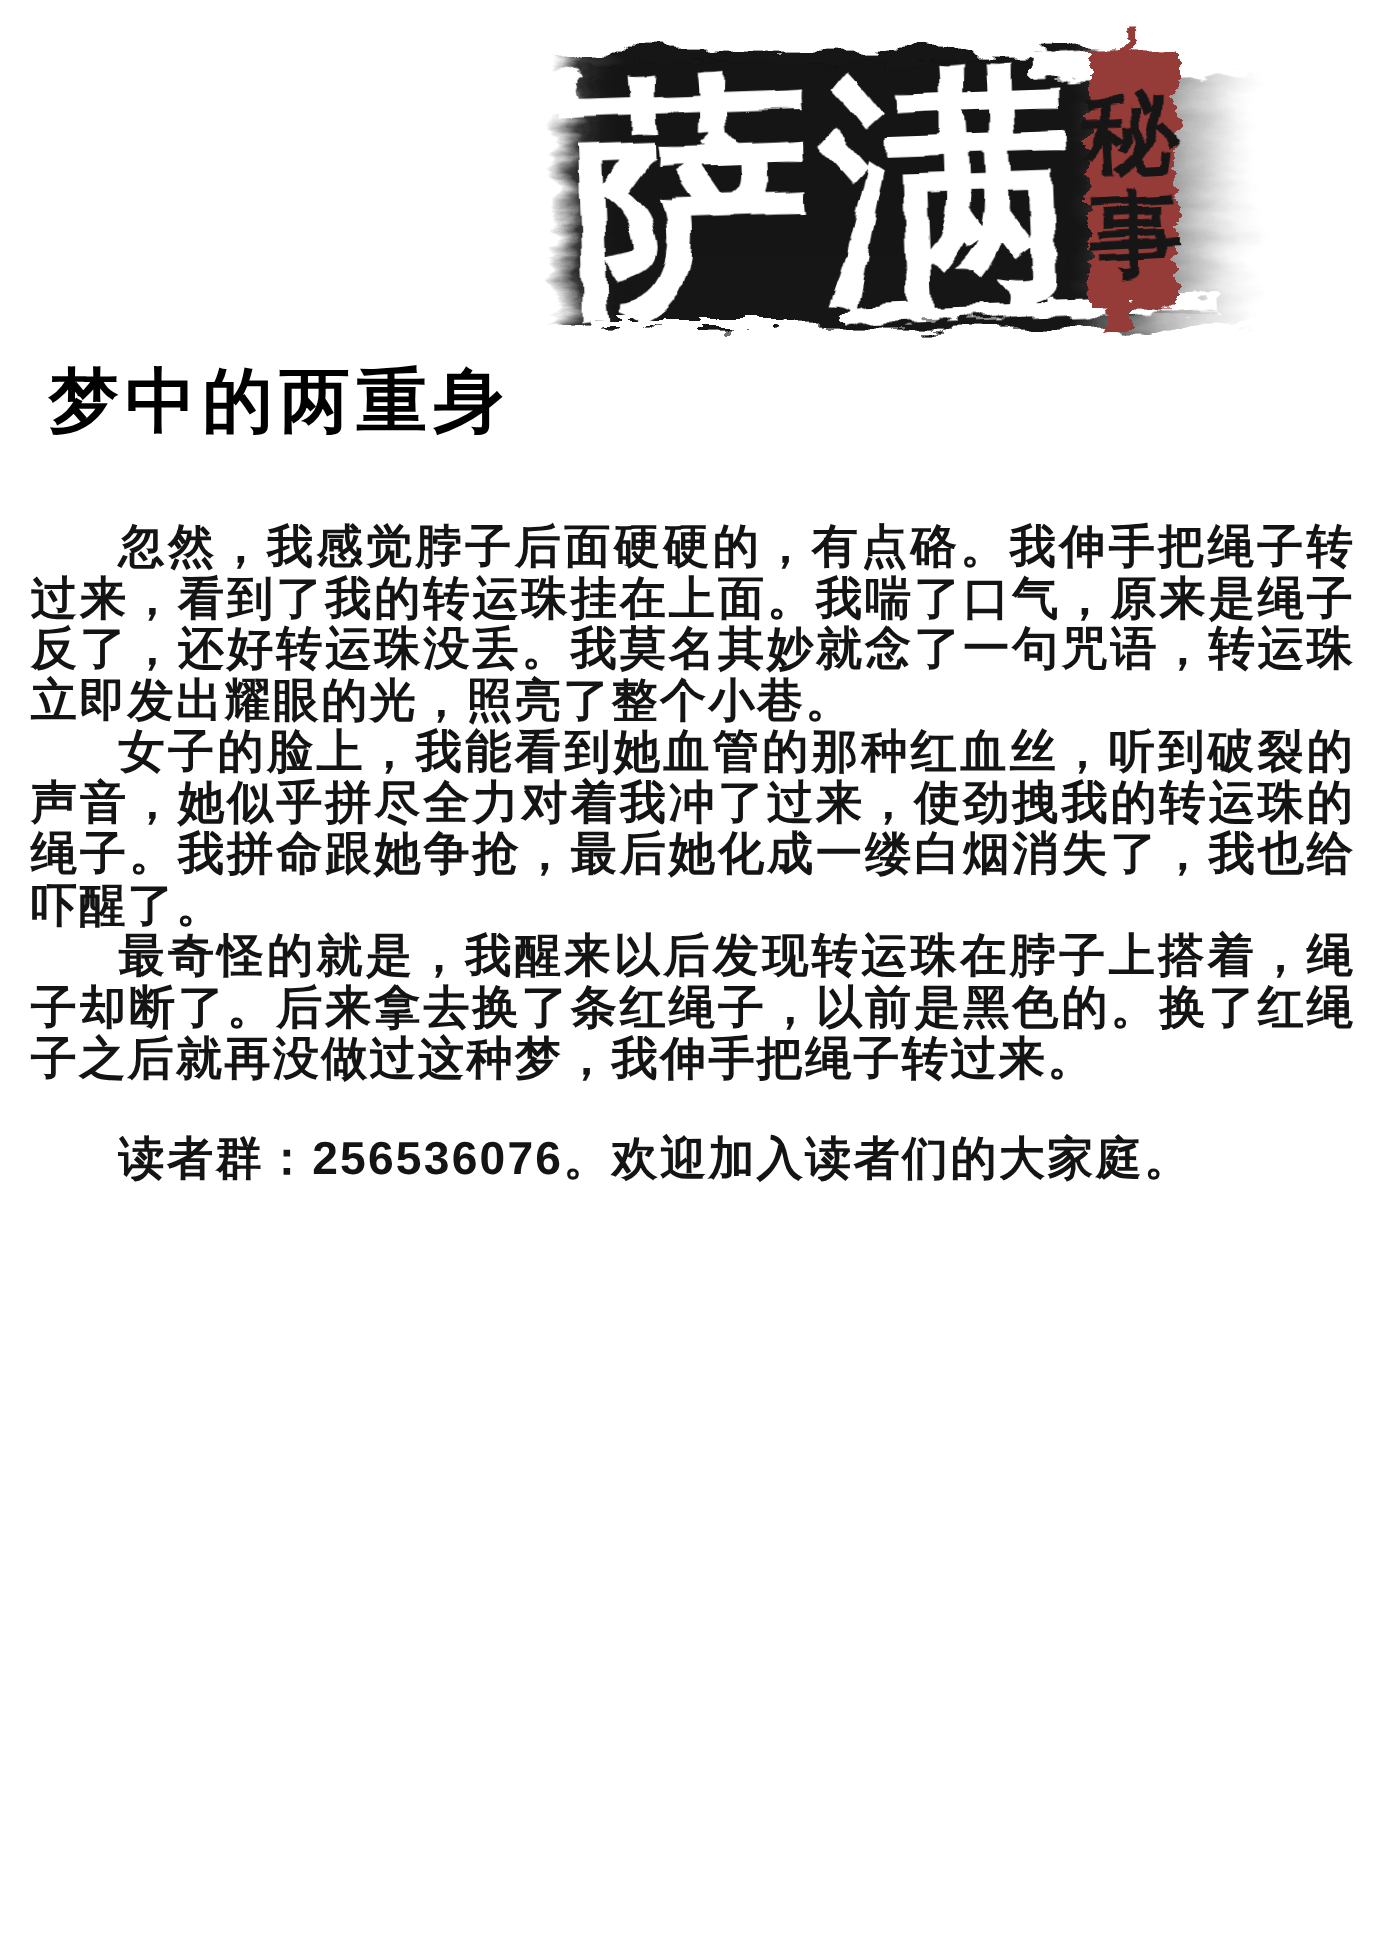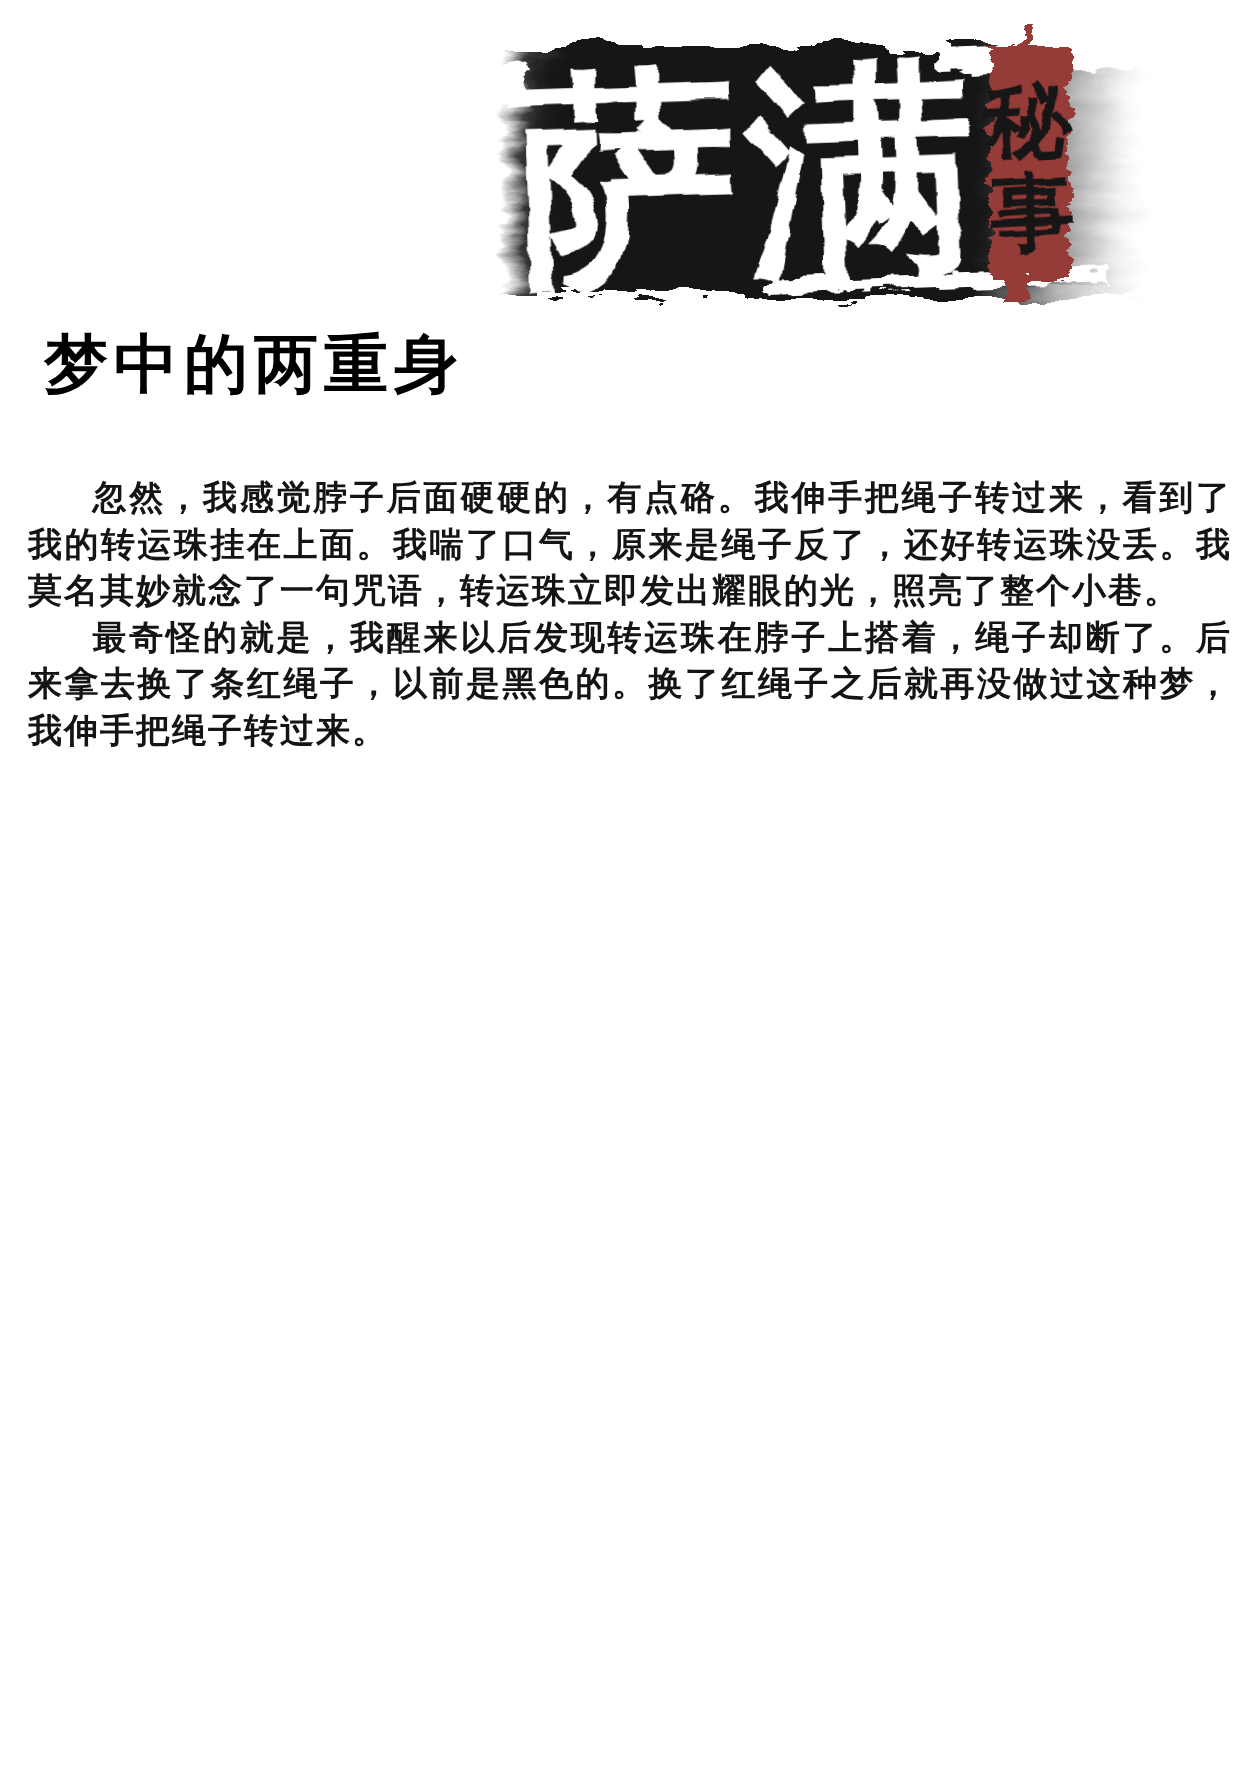--- a/index.html
+++ b/index.html
@@ -35,21 +35,21 @@
     letter-spacing: 6px;
     color: #000000;
     white-space: nowrap;
   }
 
   
   .body-text {
     position: absolute;
     left: 28px; top: 474px;
     width: 1204px;
-    font-size: 34px;
+    font-size: 42px;
     line-height: 46.5px;
     font-weight: 700;
     letter-spacing: 2px;
     color: #141414;
     text-align: justify;
   }
   .body-text p {
     margin: 0;
     text-indent: 1.9em;
   }
@@ -126,18 +126,20 @@
     <text x="72" y="228" font-size="228" font-weight="900" letter-spacing="10" transform="rotate(-2 360 150)" filter="url(#fText)" fill="#ffffff">萨满</text>
 
     <text x="592" y="126" font-size="84" font-weight="900" text-anchor="middle" filter="url(#fText)" transform="rotate(-3 592 160)" fill="#141414">秘</text>
     <text x="592" y="218" font-size="84" font-weight="900" text-anchor="middle" filter="url(#fText)" transform="rotate(-3 592 160)" fill="#141414">事</text>
   </svg>
 
   <h1 class="heading">梦中的两重身</h1>
 
   <div class="body-text">
     <p>忽然，我感觉脖子后面硬硬的，有点硌。我伸手把绳子转过来，看到了我的转运珠挂在上面。我喘了口气，原来是绳子反了，还好转运珠没丢。我莫名其妙就念了一句咒语，转运珠立即发出耀眼的光，照亮了整个小巷。</p>
+    <p>女子的脸上，我能看到她血管的那种红血丝，听到破裂的声音，她似乎拼尽全力对着我冲了过来，使劲拽我的转运珠的绳子。我拼命跟她争抢，最后她化成一缕白烟消失了，我也给吓醒了。</p>
     <p>最奇怪的就是，我醒来以后发现转运珠在脖子上搭着，绳子却断了。后来拿去换了条红绳子，以前是黑色的。换了红绳子之后就再没做过这种梦，我伸手把绳子转过来。</p>
+    <p class="reader-note">读者群：256536076。欢迎加入读者们的大家庭。</p>
   </div>
 
   <div class="watermark">腾讯动漫</div>
 
 </div>
 
 </body></html>

